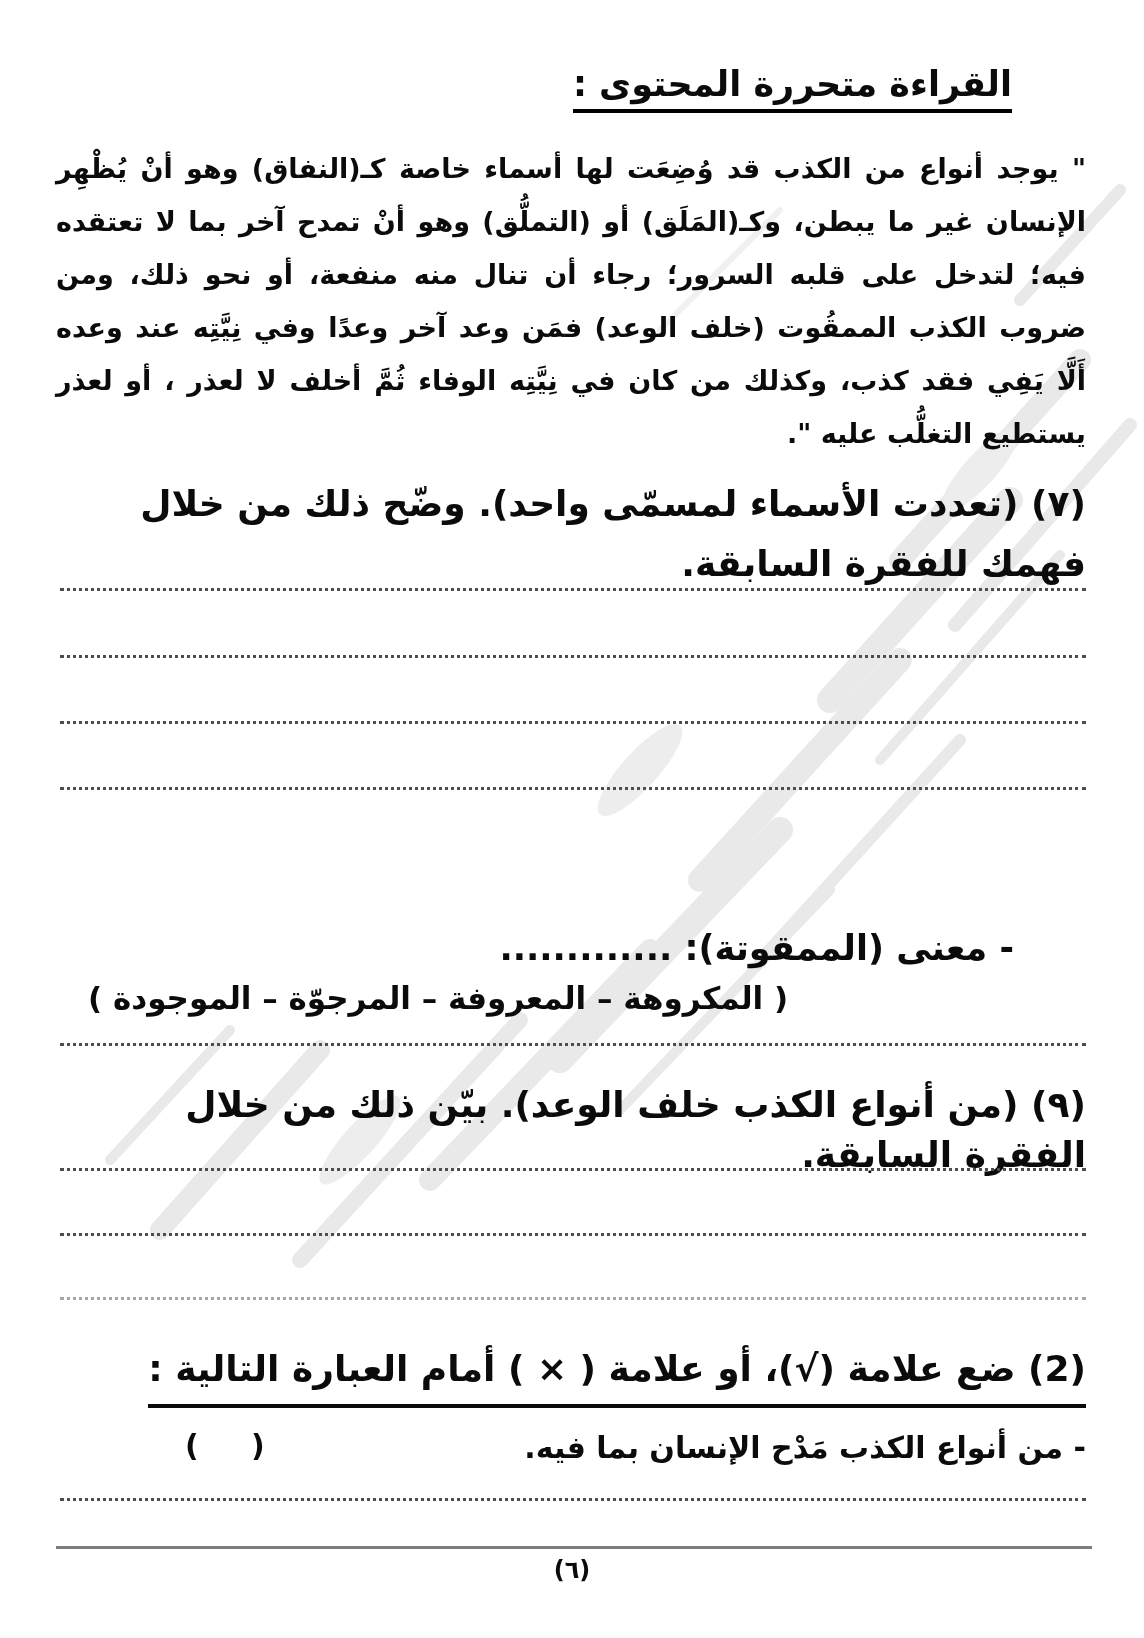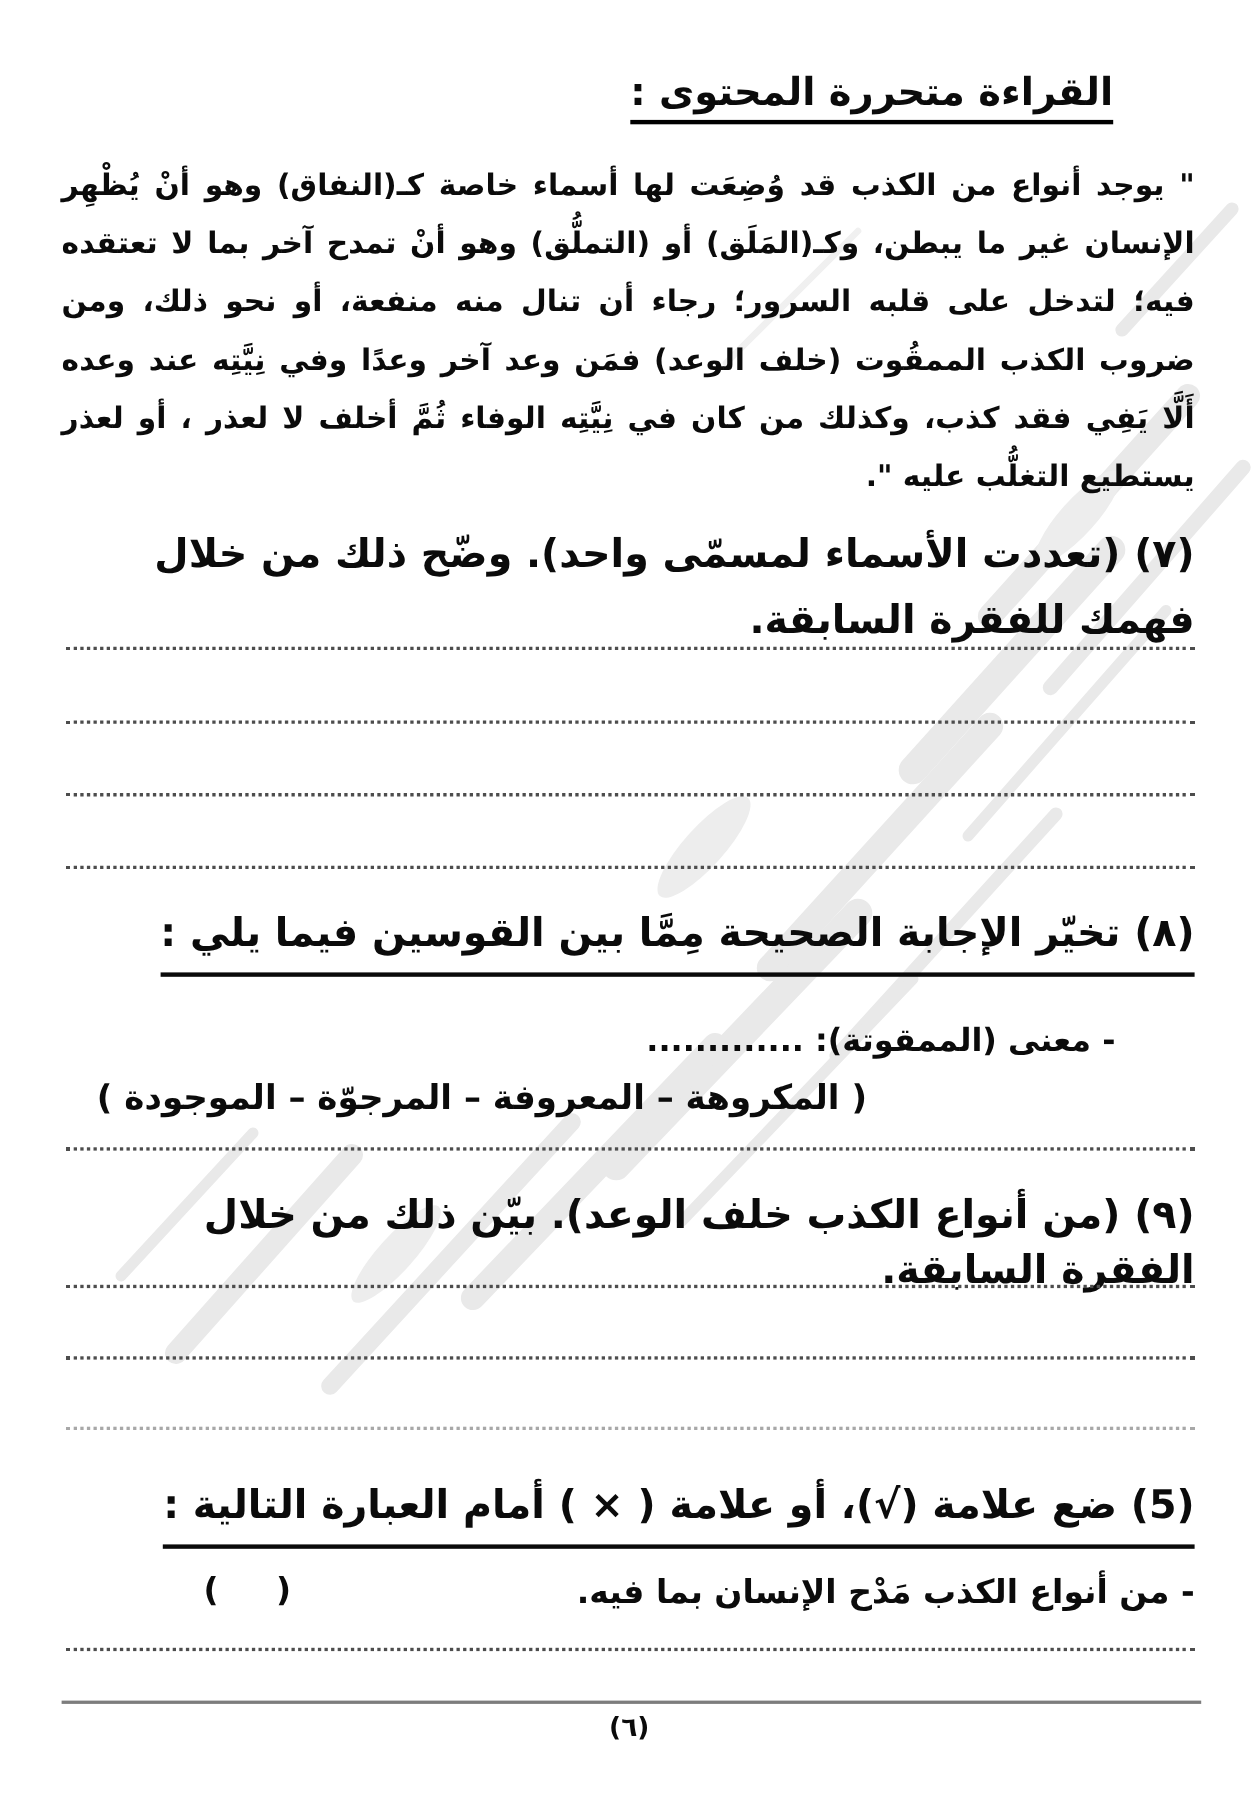--- a/index.html
+++ b/index.html
@@ -33,21 +33,21 @@
     line-height:60px;
     text-align:right;
   }
   .q7 { top:474px; right:58px; left:100px; }
   .q8-head {
     top:824px; right:58px;
     border-bottom:4px solid #0a0a0a;
     padding-bottom:10px;
     line-height:1.4;
   }
-  .q8-item { top:928px; right:130px; font-size:29px; font-weight:bold; }
+  .q8-item { top:928px; right:130px; font-size:35px; font-weight:bold; }
   .q8-options { top:980px; left:88px; right:auto; font-size:31px; font-weight:bold; }
   .q9 { top:1080px; right:58px; left:80px; line-height:1.4; }
   .q10-head {
     top:1344px; right:58px;
     border-bottom:4px solid #0a0a0a;
     padding-bottom:10px;
     line-height:1.4;
   }
   .q10-item { top:1430px; right:58px; font-size:30px; font-weight:bold; }
   .q10-brackets { top:1428px; left:185px; font-size:30px; font-weight:bold; }
@@ -102,31 +102,30 @@
 
   <div class="layer passage">" يوجد أنواع من الكذب قد وُضِعَت لها أسماء خاصة كـ(النفاق) وهو أنْ يُظْهِر الإنسان غير ما يبطن، وكـ(المَلَق) أو (التملُّق) وهو أنْ تمدح آخر بما لا تعتقده فيه؛ لتدخل على قلبه السرور؛ رجاء أن تنال منه منفعة،  أو نحو ذلك، ومن ضروب الكذب الممقُوت (خلف الوعد) فمَن وعد آخر وعدًا وفي نِيَّتِه عند وعده أَلَّا يَفِي فقد كذب، وكذلك من كان في نِيَّتِه الوفاء ثُمَّ أخلف لا لعذر ، أو لعذر يستطيع التغلُّب عليه ".</div>
 
   <div class="layer question q7">(٧) (تعددت الأسماء لمسمّى واحد). وضّح ذلك من خلال فهمك للفقرة السابقة.</div>
 
   <div class="dots" style="top:588px"></div>
   <div class="dots" style="top:655px"></div>
   <div class="dots" style="top:721px"></div>
   <div class="dots" style="top:787px"></div>
 
-  <div class="layer question q8-head">(٨) تخيّر الإجابة الصحيحة مِمَّا بين القوسين فيما يلي :</div>
   <div class="layer q8-item">- معنى (الممقوتة): .............</div>
   <div class="layer q8-options">( المكروهة – المعروفة – المرجوّة – الموجودة )</div>
   <div class="dots" style="top:1043px"></div>
 
   <div class="layer question q9">(٩) (من أنواع الكذب خلف الوعد). بيّن ذلك من خلال الفقرة السابقة.</div>
   <div class="dots" style="top:1168px"></div>
   <div class="dots" style="top:1233px"></div>
   <div class="dots light" style="top:1297px"></div>
 
-  <div class="layer question q10-head">(5) ضع علامة (√)، أو علامة ( × ) أمام العبارة التالية :</div>
+  <div class="layer question q10-head">(2) ضع علامة (√)، أو علامة ( × ) أمام العبارة التالية :</div>
   <div class="layer q10-item">- من أنواع الكذب مَدْح الإنسان بما فيه.</div>
   <div class="layer q10-brackets">(&nbsp;&nbsp;&nbsp;&nbsp;&nbsp;)</div>
   <div class="dots" style="top:1498px"></div>
 
   <div class="layer footer-rule"></div>
   <div class="layer page-number">(٦)</div>
 
 </div>
 
 </body></html>

